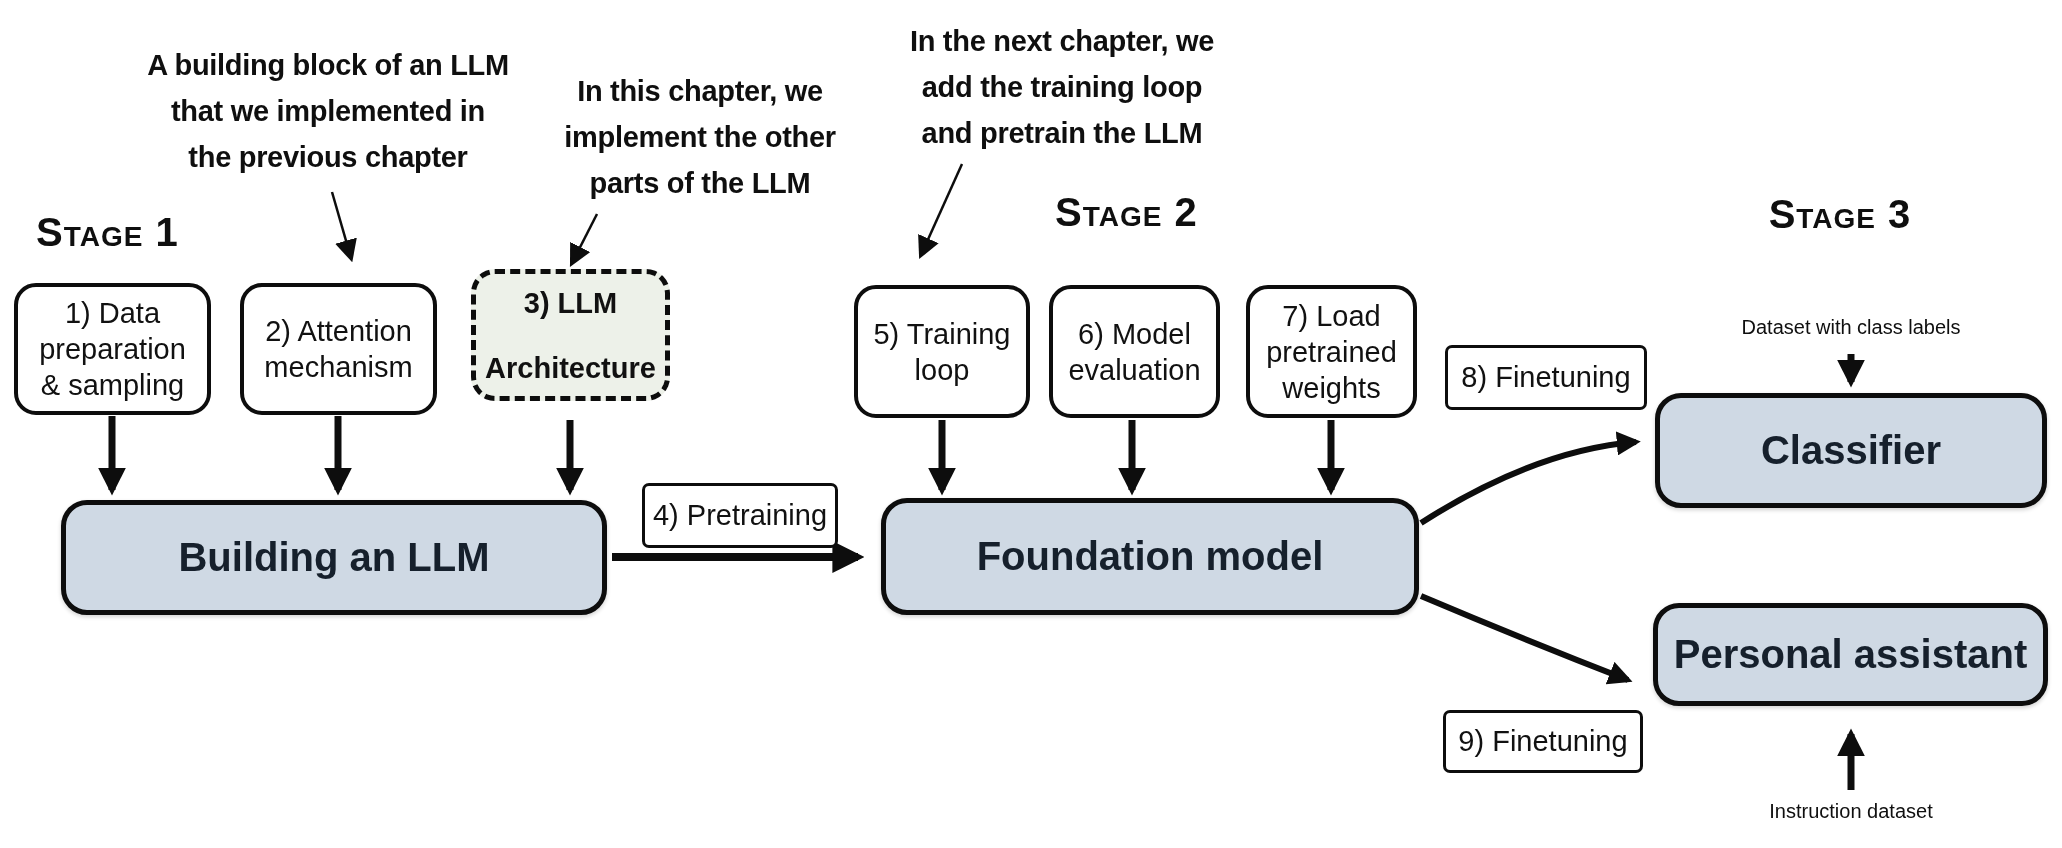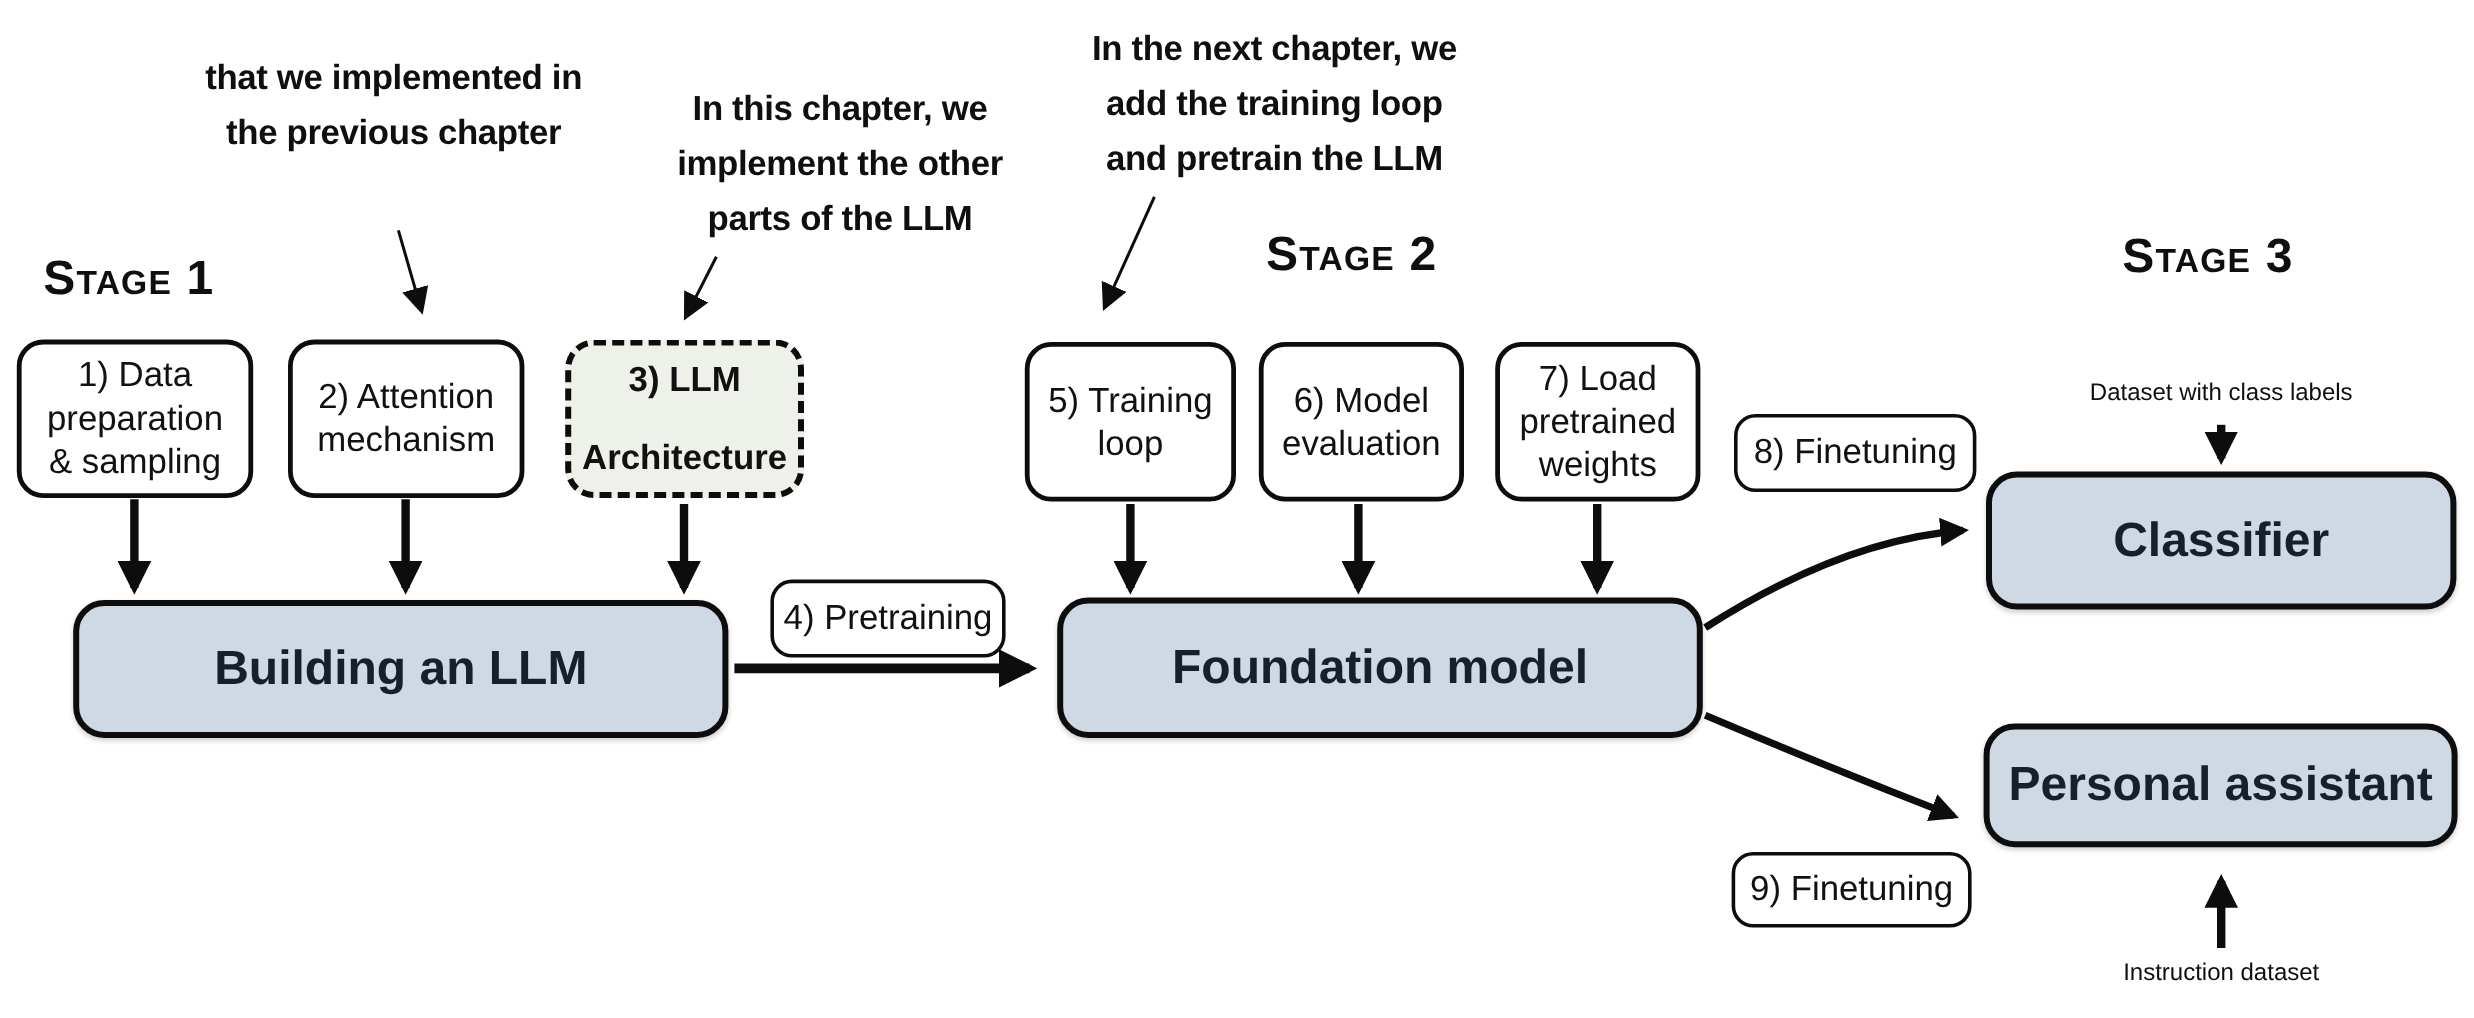--- a/index.html
+++ b/index.html
@@ -24,39 +24,40 @@
   .step-box.dashed{
     border:5px dashed #0d0d0d;background:#edf1e9;font-weight:bold;border-radius:24px;
   }
   .main-box{
     box-sizing:border-box;background:#cfd9e4;border:5px solid #0d0d0d;border-radius:26px;
     display:flex;align-items:center;justify-content:center;
     font-size:40px;font-weight:bold;color:#16202c;white-space:nowrap;
     box-shadow:0 2px 4px rgba(0,0,0,0.18);
   }
   .pill{
-    box-sizing:border-box;background:#ffffff;border:3px solid #0d0d0d;border-radius:18px;
+    box-sizing:border-box;background:#ffffff;border:3px solid #0d0d0d;border-radius:7px;
     display:flex;align-items:center;justify-content:center;
     font-size:29px;white-space:nowrap;
   }
   .io-text{
     font-size:20px;color:#0f0f0f;transform:translateX(-50%);white-space:nowrap;
   }
   svg.layer{position:absolute;left:0;top:0;pointer-events:none;}
 </style>
 </head>
 <body>
 
 <div class="canvas">
 
   <div class="abs stage-label" style="left:36px;top:210px;">Stage 1</div>
   <div class="abs stage-label" style="left:1055px;top:190px;">Stage 2</div>
   <div class="abs stage-label" style="left:1840px;top:192px;transform:translateX(-50%);">Stage 3</div>
 
   <div class="abs annotation" style="left:328px;top:42px;">
+    <div>A building block of an LLM</div>
     <div>that we implemented in</div>
     <div>the previous chapter</div>
   </div>
   <div class="abs annotation" style="left:1062px;top:18px;">
     <div>In the next chapter, we</div>
     <div>add the training loop</div>
     <div>and pretrain the LLM</div>
   </div>
   <div class="abs annotation" style="left:700px;top:68px;">
     <div>In this chapter, we</div>
@@ -97,21 +98,21 @@
 
   <div class="abs step-box" style="left:14px;top:283px;width:197px;height:132px;">
     <div>1) Data</div>
     <div>preparation</div>
     <div>&amp; sampling</div>
   </div>
   <div class="abs step-box" style="left:240px;top:283px;width:197px;height:132px;">
     <div>2) Attention</div>
     <div>mechanism</div>
   </div>
-  <div class="abs step-box dashed" style="left:471px;top:283px;width:199px;height:132px;gap:29px;">
+  <div class="abs step-box dashed" style="left:471px;top:269px;width:199px;height:132px;gap:29px;">
     <div>3) LLM</div>
     <div>Architecture</div>
   </div>
 
   <div class="abs step-box" style="left:854px;top:285px;width:176px;height:133px;">
     <div>5) Training</div>
     <div>loop</div>
   </div>
   <div class="abs step-box" style="left:1049px;top:285px;width:171px;height:133px;">
     <div>6) Model</div>

